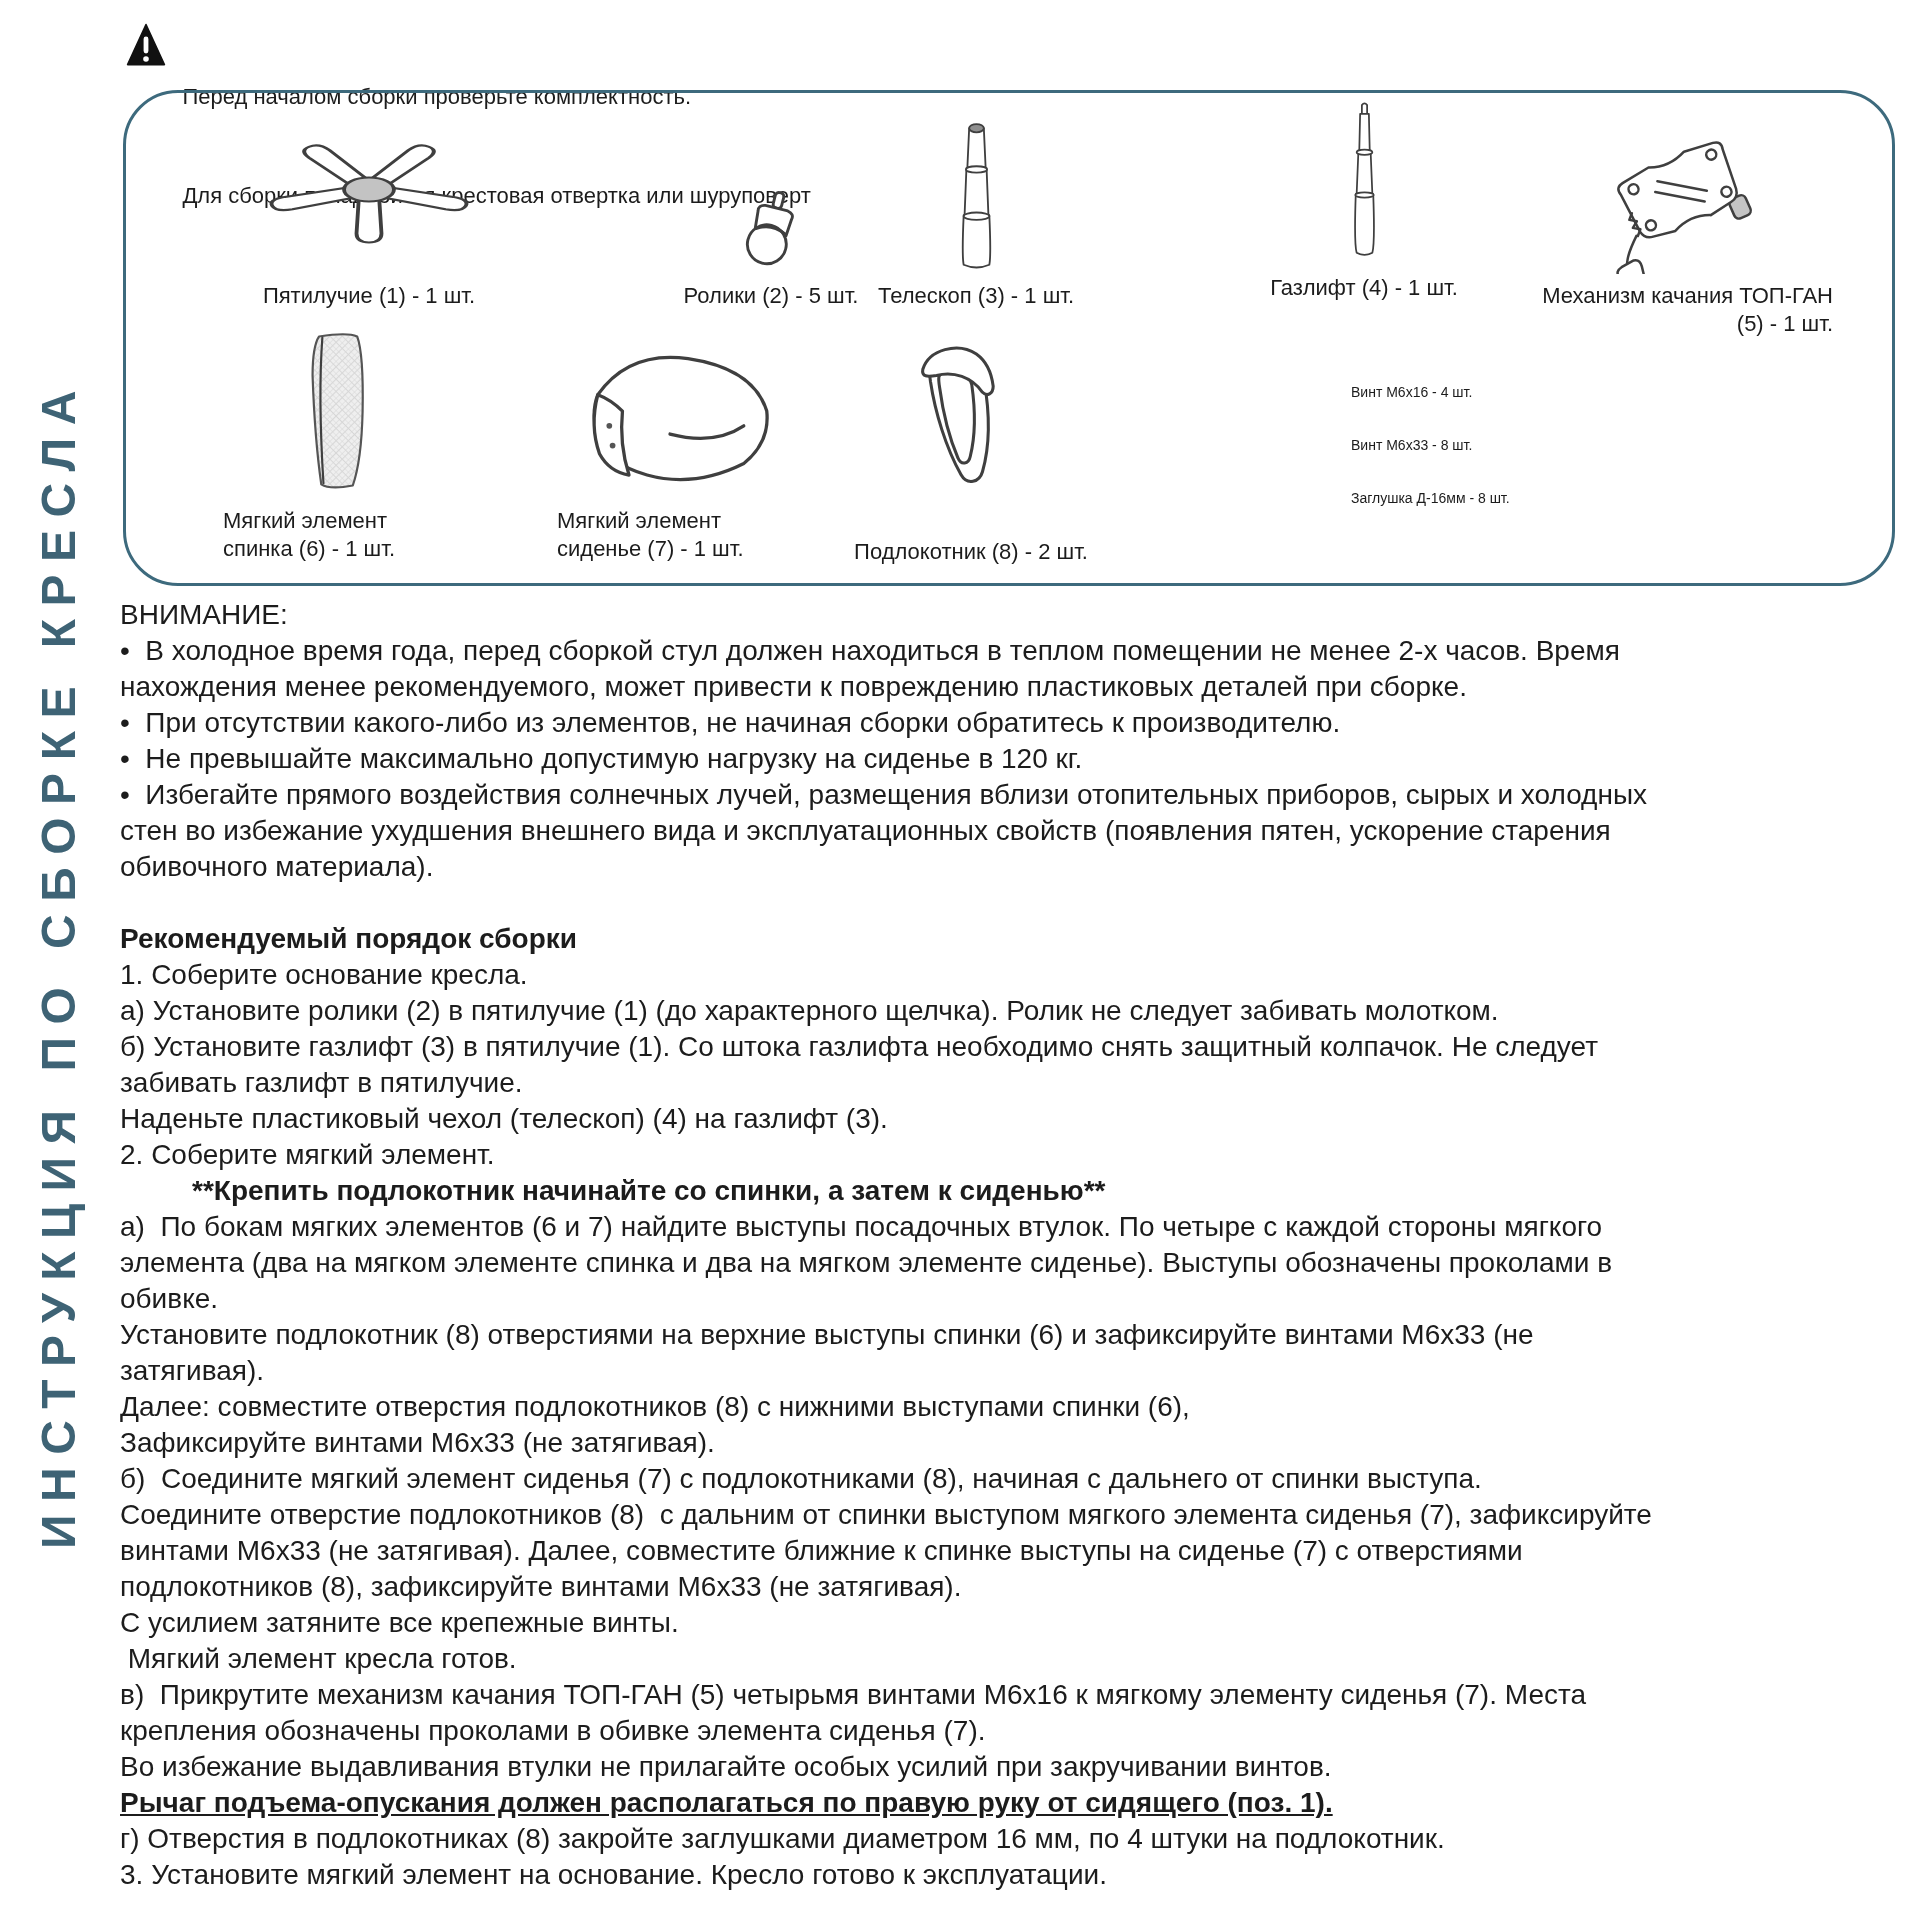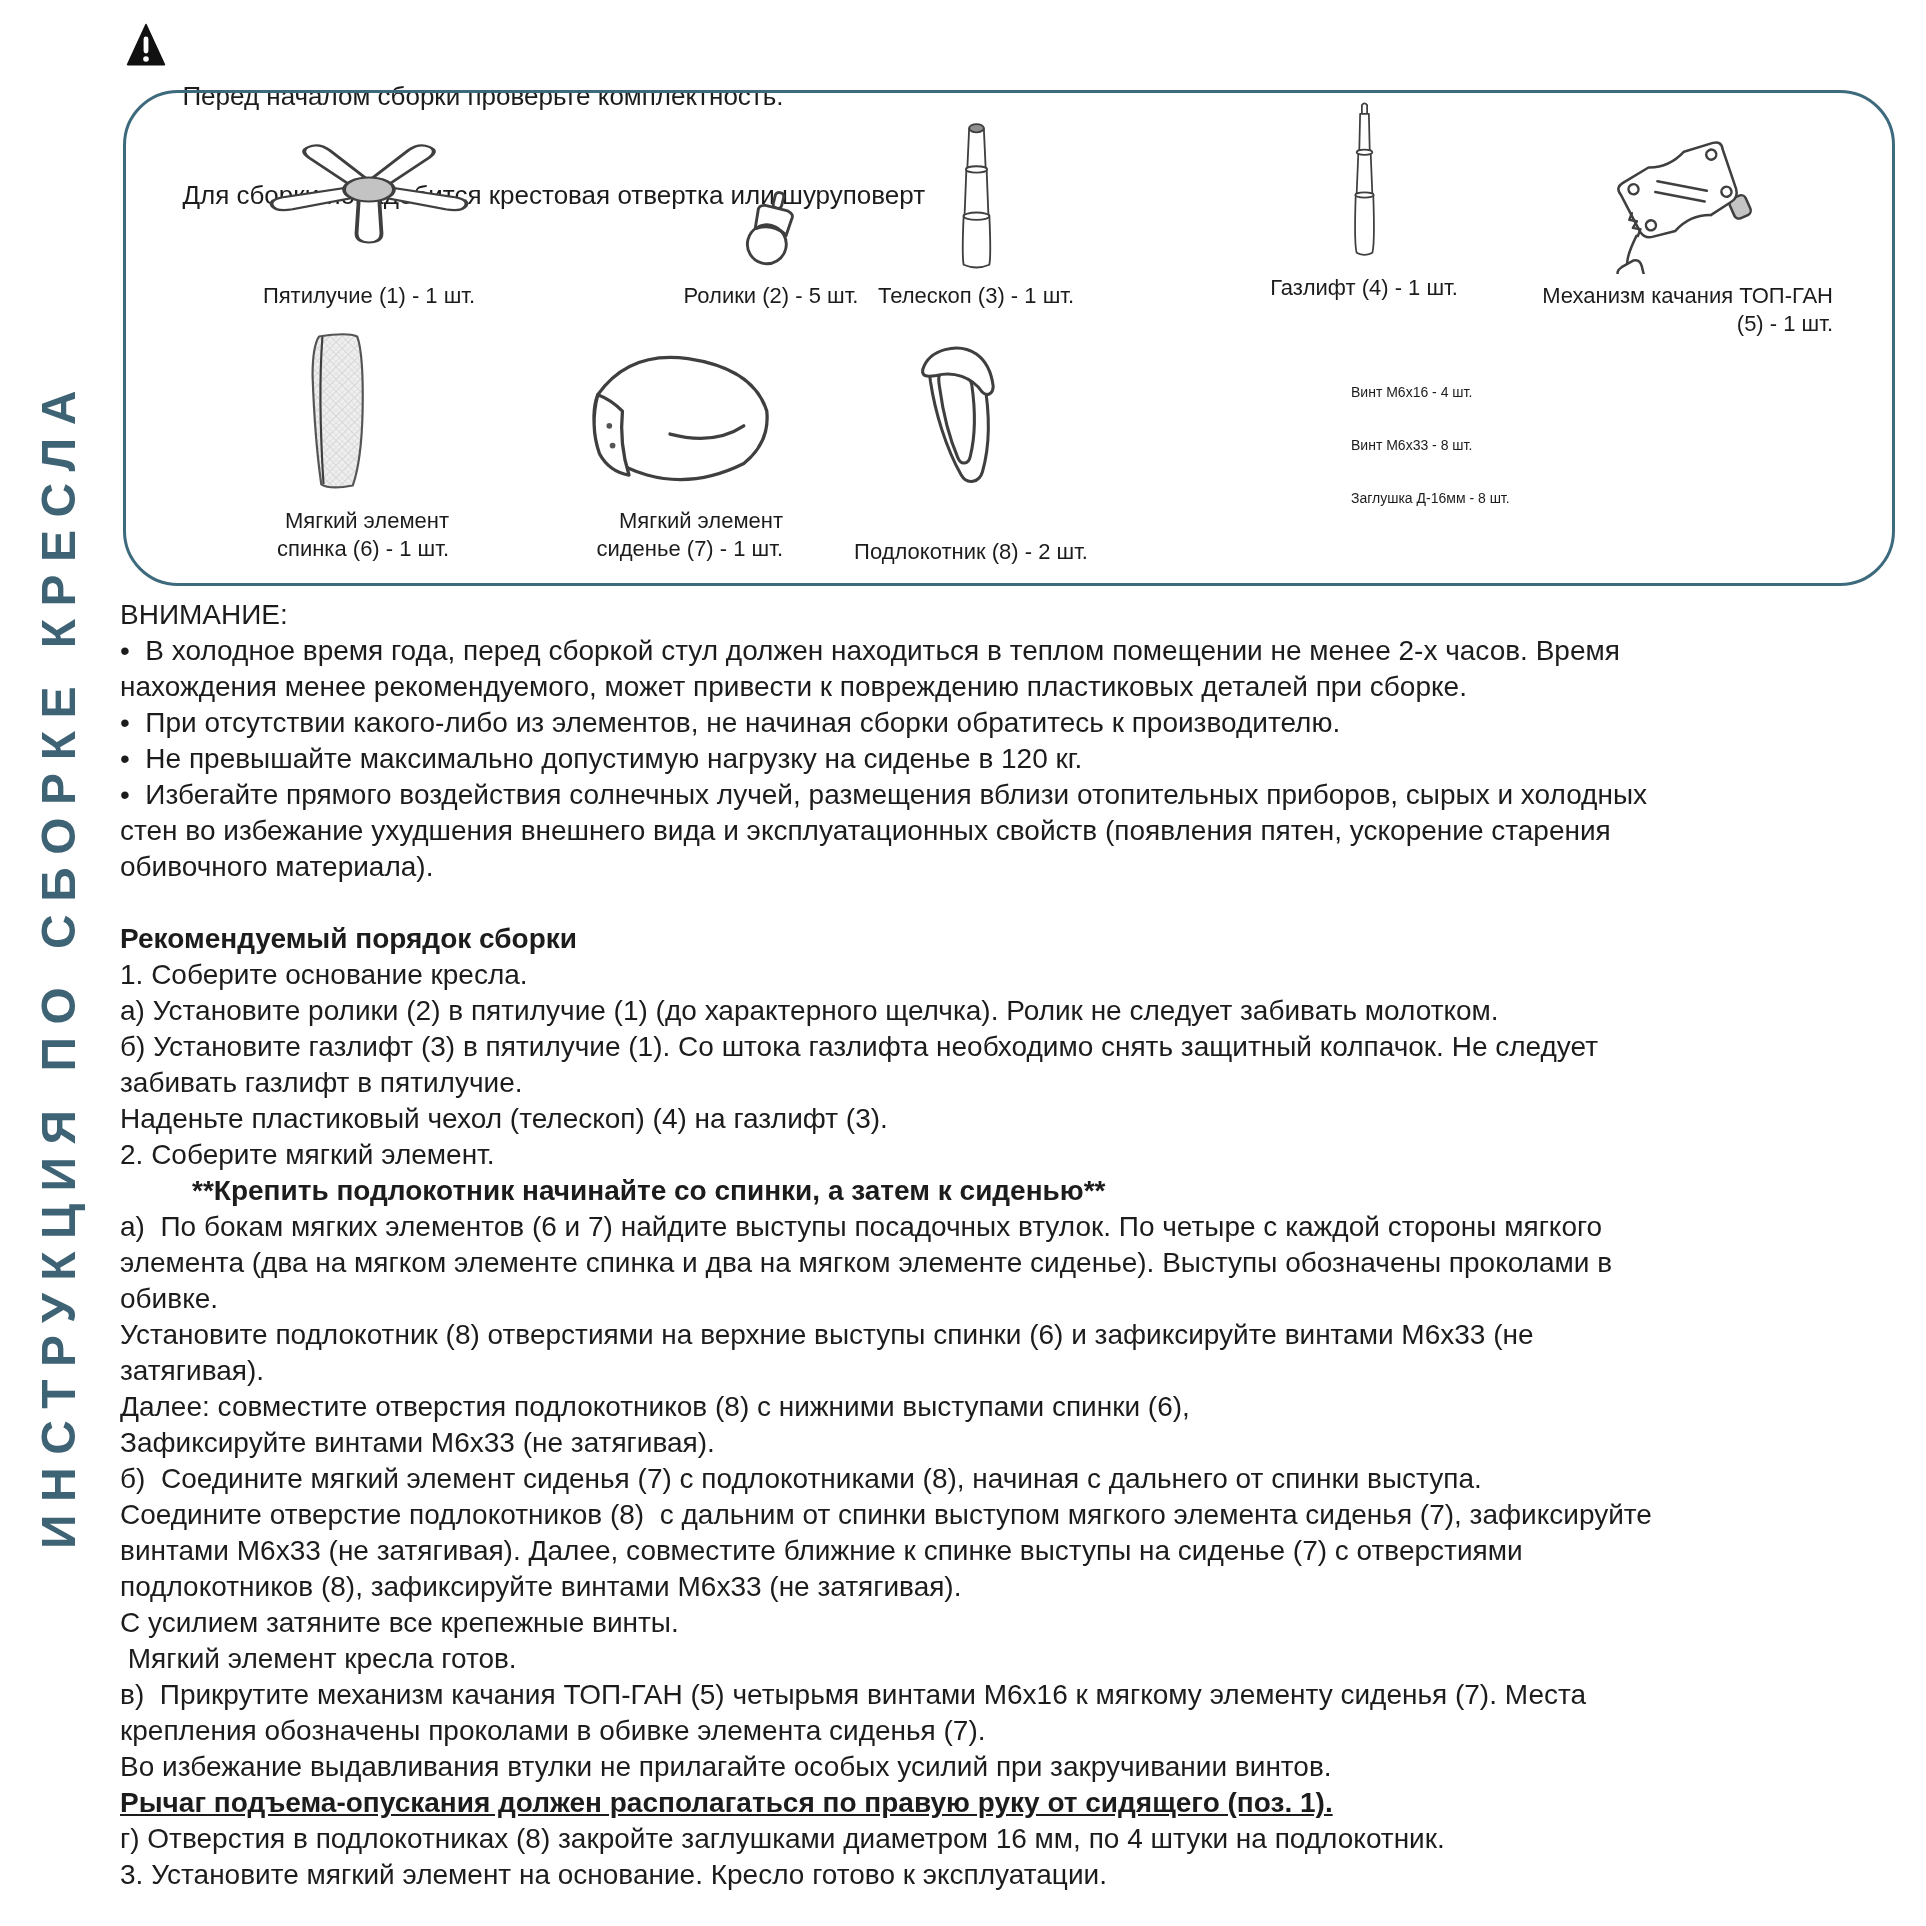--- a/index.html
+++ b/index.html
@@ -8,27 +8,27 @@
     font-family:"Liberation Sans", sans-serif;color:#1c1c1c;overflow:hidden;
   }
   
   .sidebar-wrap{position:absolute;left:0;top:0;width:116px;height:1926px;
     display:flex;align-items:center;justify-content:center;}
   .sidebar-text{transform:rotate(-90deg);white-space:nowrap;font-size:48px;
     font-weight:bold;letter-spacing:12.5px;color:#3e6375;}
   
   .header{position:absolute;left:126px;top:14.4px;display:flex;gap:16.4px;}
   .warn-icon{width:40px;height:46px;flex:0 0 auto;margin-top:7.7px;}
-  .header-lines{font-size:26px;line-height:33px;white-space:pre;}
+  .header-lines{font-size:22px;line-height:33px;white-space:pre;}
   
   .pbox{position:absolute;left:123px;top:90px;width:1772px;height:496px;
     border:3.9px solid #3d6a7d;border-radius:55px;box-sizing:border-box;}
   .cell{position:absolute;display:flex;flex-direction:column;align-items:center;}
   .icn{display:flex;align-items:flex-end;justify-content:center;}
-  .plabel{font-size:22px;line-height:28px;text-align:right;margin-top:8.7px;}
+  .plabel{font-size:22px;line-height:28px;text-align:left;margin-top:8.7px;}
   
   .c11{left:89px;top:21.7px;width:308px;}  .c11 .icn{height:159px;}
   .c12{left:510px;top:21.7px;width:270px;} .c12 .icn{height:159px;}
   .c13{left:715px;top:21.7px;width:270px;} .c13 .icn{height:159px;}
   .c14{left:1103px;top:6px;width:270px;} .c14 .icn{height:166px;}
   .c15{left:1399px;top:21.7px;width:308px;} .c15 .icn{height:159px;}
   .c15 .plabel{text-align:right;}
   
   .c21{left:75px;top:229px;width:270px;} .c21 .icn{height:176px;}
   .c22{left:409px;top:229px;width:270px;} .c22 .icn{height:176px;}

